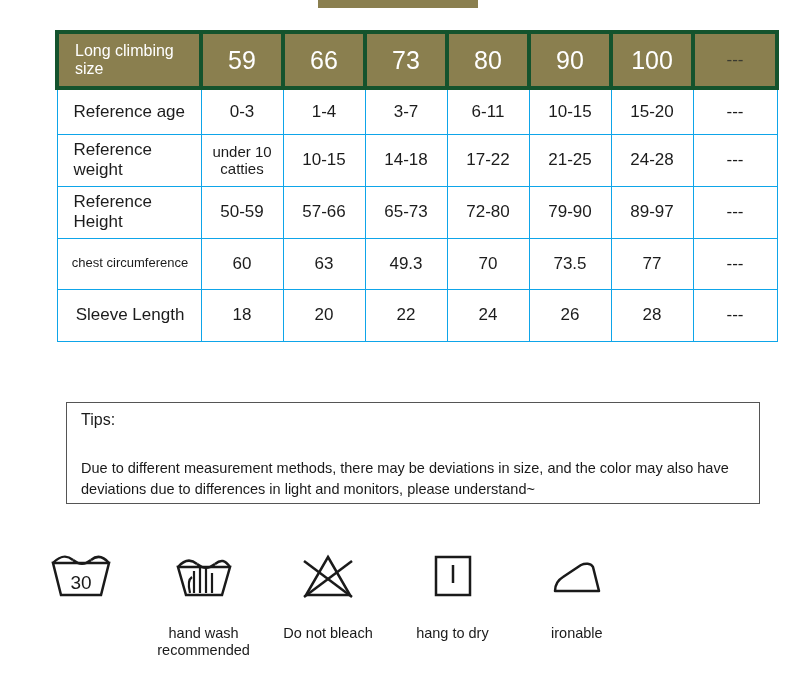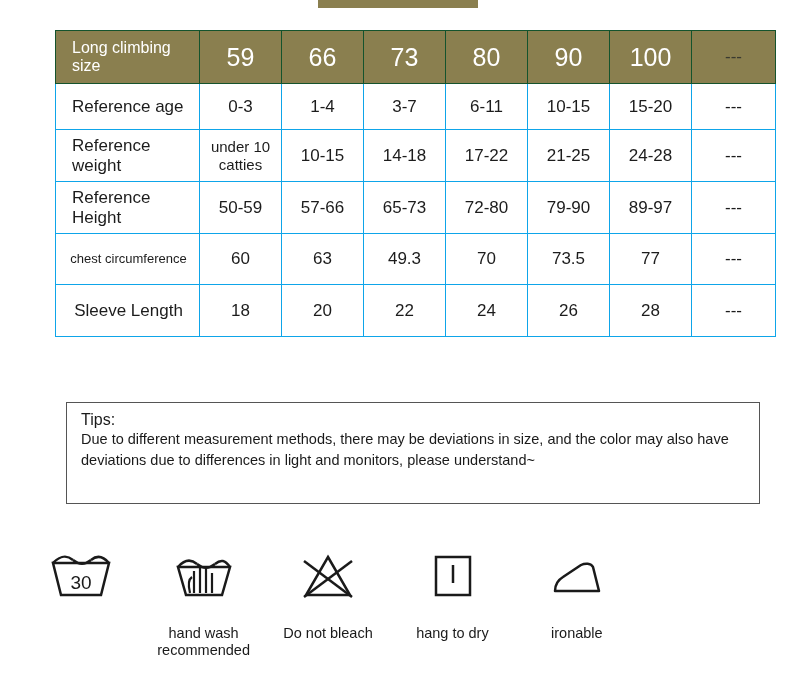--- a/index.html
+++ b/index.html
@@ -38,21 +38,21 @@
     border: 1px solid #0ea5e9;
     text-align: center;
     vertical-align: middle;
     font-size: 17px;
     color: #1c1c1c;
     padding: 4px 2px;
   }
   table.size-table tr.header-row td {
     background: #8a7f4f;
     color: #ffffff;
-    border: 1px solid #14532d;
+    border: 4px solid #14532d;
     height: 44px;
   }
   table.size-table tr.header-row td.head-label {
     font-size: 16px;
     text-align: left;
     padding-left: 16px;
     line-height: 1.1;
     font-weight: normal;
   }
   table.size-table tr.header-row td.head-num {
@@ -97,34 +97,34 @@
     top: 402px;
     width: 694px;
     height: 102px;
     border: 1px solid #555555;
     box-sizing: border-box;
     padding: 8px 12px 8px 14px;
   }
   .tips-title {
     font-size: 16px;
     color: #1a1a1a;
-    margin-bottom: 0;
+    margin-bottom: 29px;
   }
   .tips-body {
     font-size: 14.5px;
     color: #1a1a1a;
     line-height: 1.45;
   }
   .care-row {
     position: absolute;
     left: 0;
     top: 545px;
     width: 636px;
     display: flex;
-    justify-content: space-between;
+    justify-content: center;
     align-items: flex-start;
   }
   .care-item {
     width: 150px;
     text-align: center;
     position: relative;
   }
   .care-item .icon-wrap {
     height: 60px;
     display: flex;

